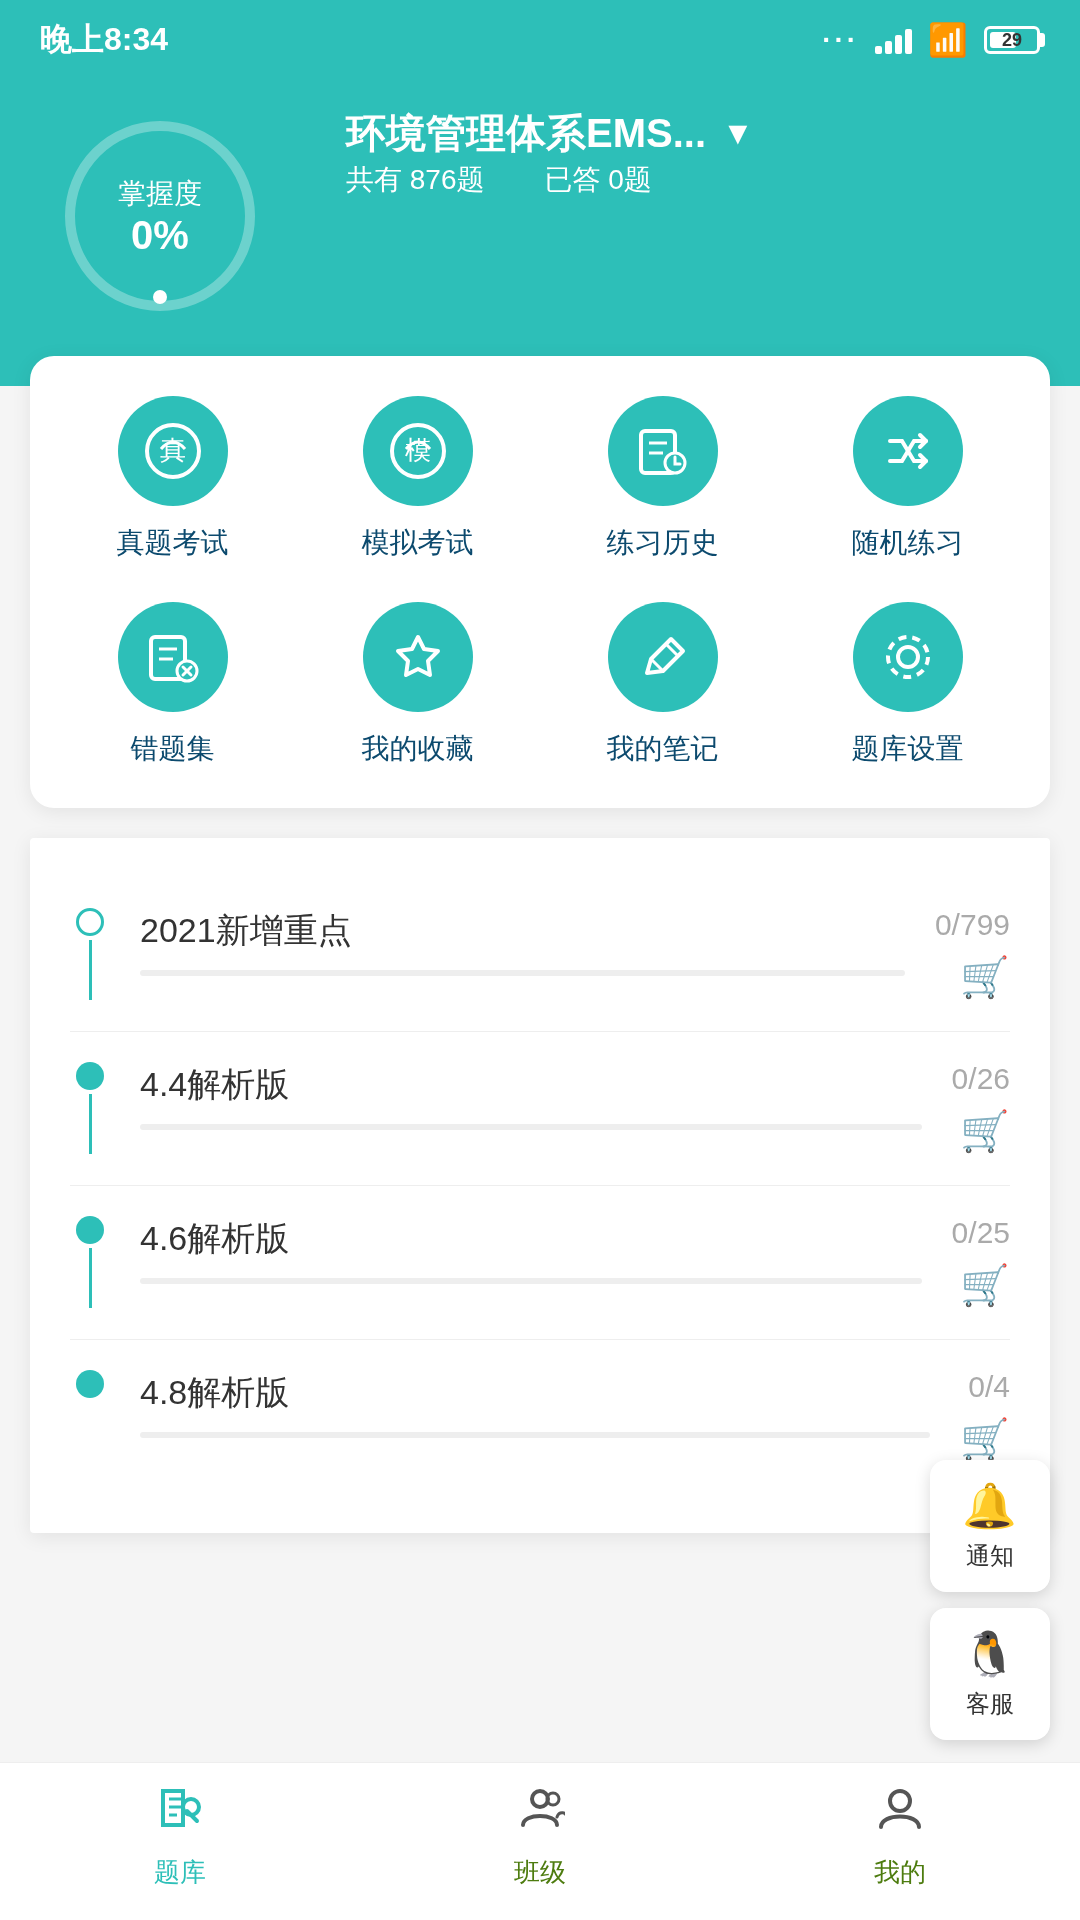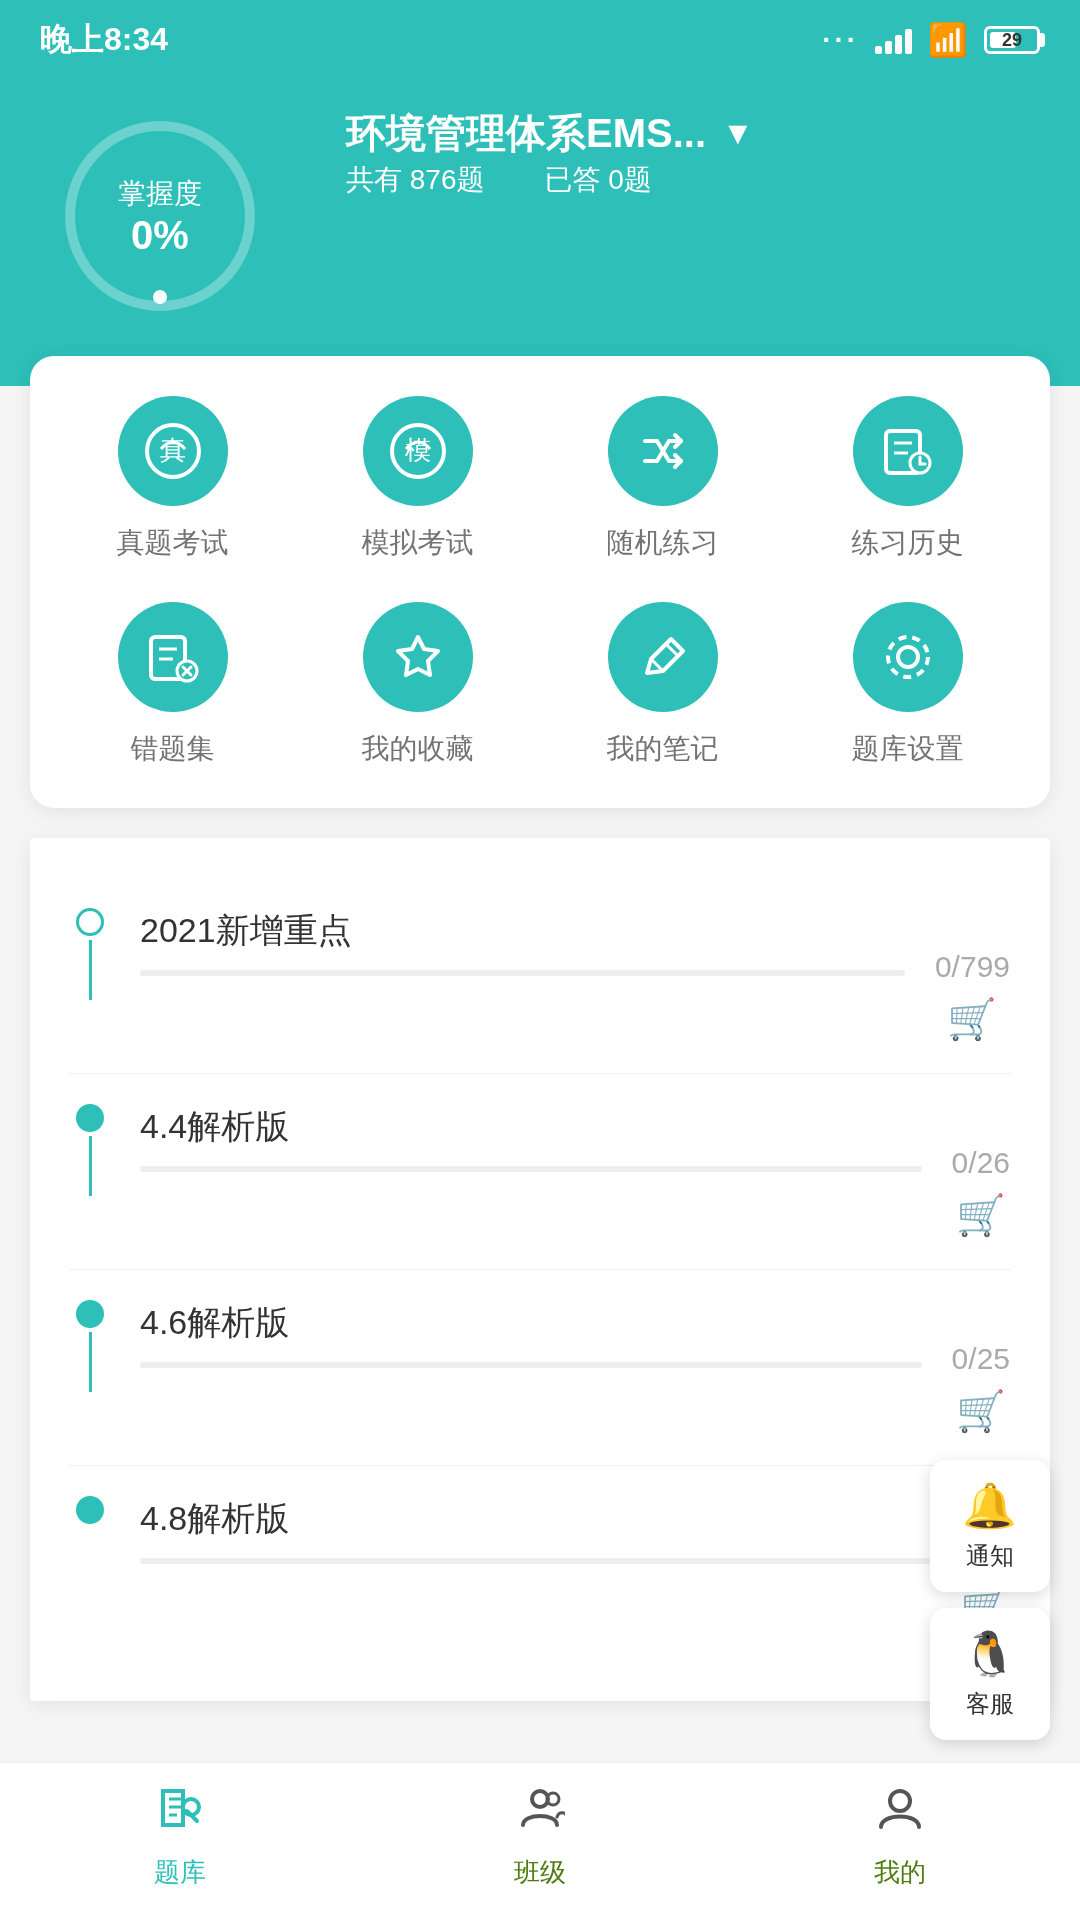--- a/index.html
+++ b/index.html
@@ -154,21 +154,21 @@
       background: #2dbfb8;
       border-radius: 50%;
       display: flex;
       align-items: center;
       justify-content: center;
       color: white;
       font-size: 48px;
     }
     .function-label {
       font-size: 28px;
-      color: #737373;
+      color: #0c4a6e;
       text-align: left;
     }
 
     
     .chapter-card {
       background: white;
       border-radius: 4px;
       margin: 0 30px 30px;
       padding: 40px 40px;
       box-shadow: 0 4px 20px rgba(0,0,0,0.08);
@@ -226,23 +226,22 @@
       overflow: hidden;
     }
     .chapter-progress-fill {
       height: 100%;
       background: #2dbfb8;
       border-radius: 3px;
     }
     .chapter-right {
       display: flex;
       flex-direction: column;
-      align-items: center;
+      align-items: flex-end;
       gap: 12px;
-      margin-top: 42px;
     }
     .chapter-count {
       font-size: 30px;
       color: #aaa;
     }
     .cart-icon {
       font-size: 40px;
       color: #f5a623;
     }
 
@@ -391,40 +390,40 @@
           <text x="30" y="38" text-anchor="middle" font-size="26" fill="white" font-family="sans-serif">模</text>
           <path d="M18 28 Q30 14 42 28" stroke="white" stroke-width="3" fill="none"></path>
         </svg>
       </div>
       <span class="function-label">模拟考试</span>
     </div>
 
     <div class="function-item">
       <div class="function-icon">
         <svg width="60" height="60" viewBox="0 0 60 60" fill="none">
-          <path d="M12 20 L24 20 L36 40 L48 40" stroke="white" stroke-width="4" stroke-linecap="round"></path>
-          <path d="M12 40 L24 40 L36 20 L48 20" stroke="white" stroke-width="4" stroke-linecap="round"></path>
-          <polyline points="42,14 48,20 42,26" stroke="white" stroke-width="4" fill="none" stroke-linecap="round" stroke-linejoin="round"></polyline>
-          <polyline points="42,34 48,40 42,46" stroke="white" stroke-width="4" fill="none" stroke-linecap="round" stroke-linejoin="round"></polyline>
-        </svg>
-      </div>
-      <span class="function-label">随机练习</span>
-    </div>
-
-    <div class="function-item">
-      <div class="function-icon">
-        <svg width="60" height="60" viewBox="0 0 60 60" fill="none">
           <rect x="8" y="10" width="34" height="42" rx="4" stroke="white" stroke-width="4" fill="none"></rect>
           <circle cx="42" cy="42" r="10" stroke="white" stroke-width="3" fill="#2dbfb8"></circle>
           <path d="M42 36 L42 43 L47 43" stroke="white" stroke-width="3" stroke-linecap="round"></path>
           <line x1="16" y1="22" x2="34" y2="22" stroke="white" stroke-width="3"></line>
           <line x1="16" y1="32" x2="30" y2="32" stroke="white" stroke-width="3"></line>
         </svg>
       </div>
       <span class="function-label">练习历史</span>
+    </div>
+
+    <div class="function-item">
+      <div class="function-icon">
+        <svg width="60" height="60" viewBox="0 0 60 60" fill="none">
+          <path d="M12 20 L24 20 L36 40 L48 40" stroke="white" stroke-width="4" stroke-linecap="round"></path>
+          <path d="M12 40 L24 40 L36 20 L48 20" stroke="white" stroke-width="4" stroke-linecap="round"></path>
+          <polyline points="42,14 48,20 42,26" stroke="white" stroke-width="4" fill="none" stroke-linecap="round" stroke-linejoin="round"></polyline>
+          <polyline points="42,34 48,40 42,46" stroke="white" stroke-width="4" fill="none" stroke-linecap="round" stroke-linejoin="round"></polyline>
+        </svg>
+      </div>
+      <span class="function-label">随机练习</span>
     </div>
 
     <div class="function-item">
       <div class="function-icon">
         <svg width="60" height="60" viewBox="0 0 60 60" fill="none">
           <rect x="8" y="10" width="34" height="42" rx="4" stroke="white" stroke-width="4" fill="none"></rect>
           <circle cx="44" cy="44" r="10" stroke="white" stroke-width="3" fill="#2dbfb8"></circle>
           <line x1="40" y1="40" x2="48" y2="48" stroke="white" stroke-width="3" stroke-linecap="round"></line>
           <line x1="48" y1="40" x2="40" y2="48" stroke="white" stroke-width="3" stroke-linecap="round"></line>
           <line x1="16" y1="22" x2="34" y2="22" stroke="white" stroke-width="3"></line>

